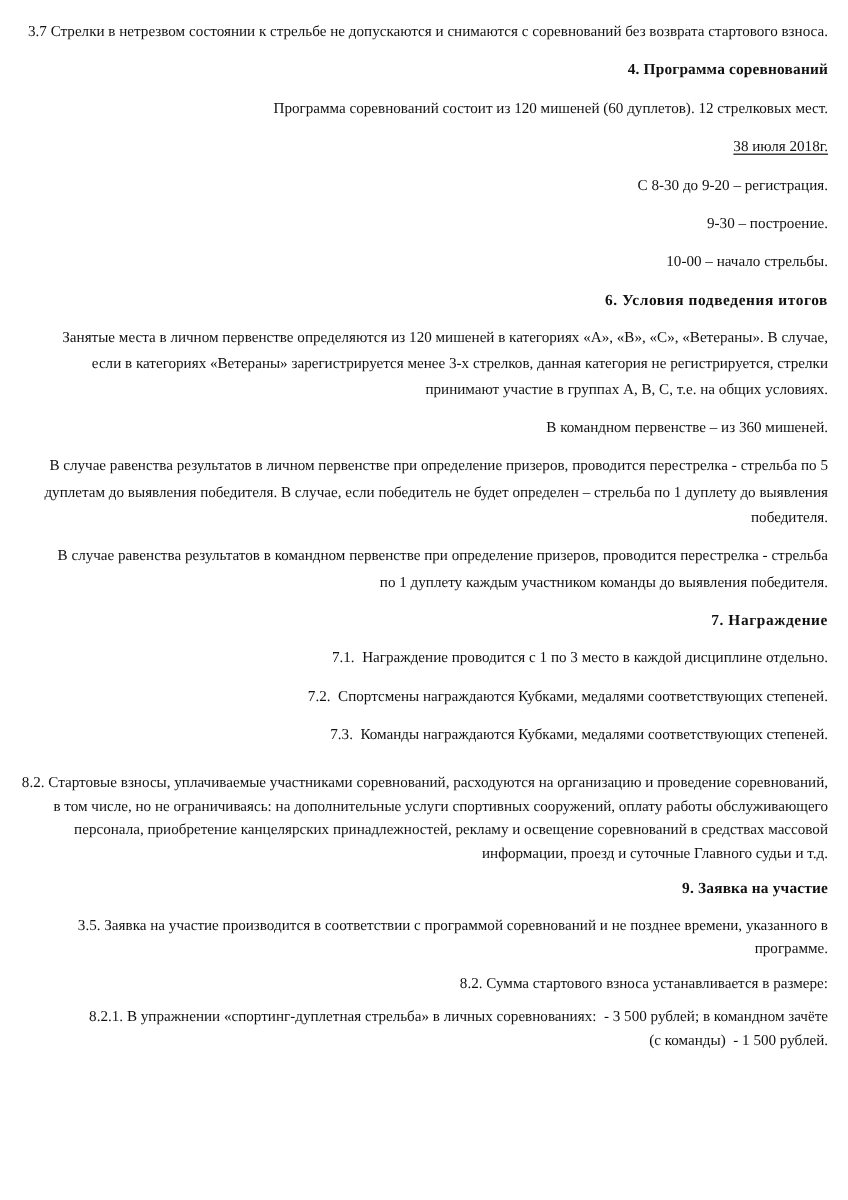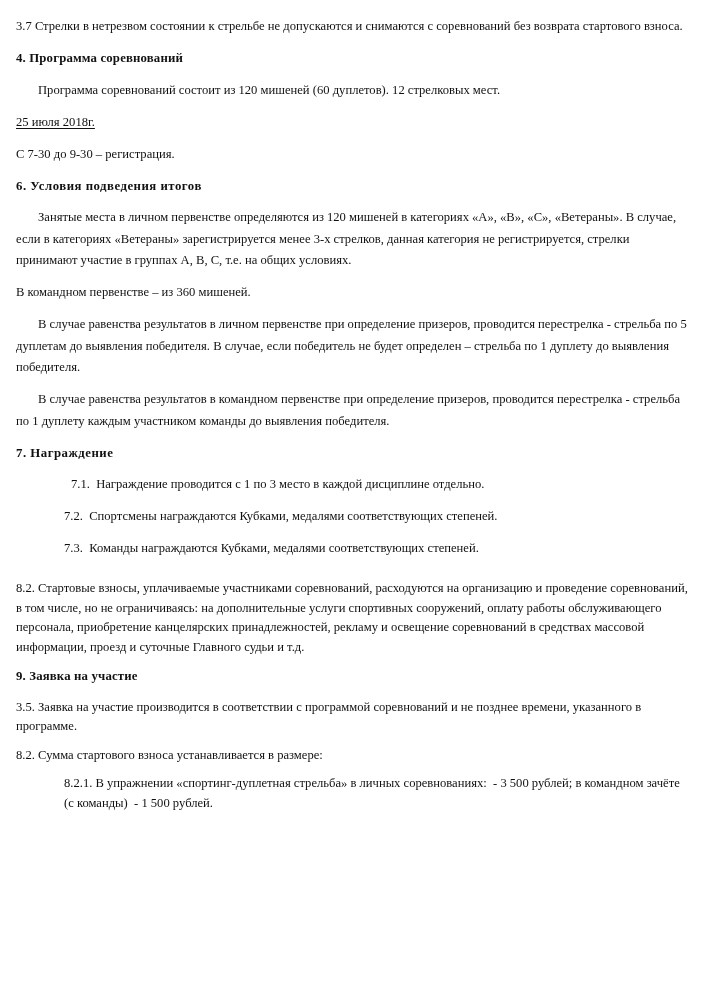--- a/index.html
+++ b/index.html
@@ -22,21 +22,21 @@
     box-sizing: border-box;
     padding: 16px 17px 0 16px;
   }
   .doc {
     width: 674px;
   }
   p {
     margin: 0;
     font-size: 12.6px;
     line-height: 21.5px;
-    text-align: left;
+    text-align: right;
     color: #111;
   }
   .para {
     margin-bottom: 10.5px;
   }
   .para-tight {
     margin-bottom: 0;
     line-height: 19.5px;
   }
   .heading {
@@ -68,25 +68,27 @@
 <div class="page">
   <div class="doc">
 
     <p class="para">3.7 Стрелки в нетрезвом состоянии к стрельбе не допускаются и снимаются с соревнований без возврата стартового взноса.</p>
 
     <p class="heading">4. Программа соревнований</p>
 
     <p class="para indent">Программа соревнований состоит из 120 мишеней (60 дуплетов). 12 стрелковых мест.</p>
 
 
-    <p class="para"><span class="underline">25 июля 2018г.</span></p>
+    <p class="para"><span class="underline">38 июля 2018г.</span></p>
 
-    <p class="para">С 7-30 до 9-30 – регистрация.</p>
+    <p class="para">С 8-30 до 9-20 – регистрация.</p>
 
+    <p class="para">9-30 – построение.</p>
 
+    <p class="para">10-00 – начало стрельбы.</p>
 
     <p class="heading heading-spaced">6. Условия подведения итогов</p>
 
     <p class="para indent">Занятые места в личном первенстве определяются из 120 мишеней в категориях «А», «В», «С», «Ветераны». В случае, если в категориях «Ветераны» зарегистрируется менее 3-х стрелков, данная категория не регистрируется, стрелки принимают участие в группах А, В, С, т.е. на общих условиях.</p>
 
     <p class="para">В командном первенстве – из 360 мишеней.</p>
 
     <p class="para indent">В случае равенства результатов в личном первенстве при определение призеров, проводится перестрелка - стрельба по 5 дуплетам до выявления победителя. В случае, если победитель не будет определен – стрельба по 1 дуплету до выявления победителя.</p>
 
     <p class="para indent">В случае равенства результатов в командном первенстве при определение призеров, проводится перестрелка - стрельба по 1 дуплету каждым участником команды до выявления победителя.</p>

